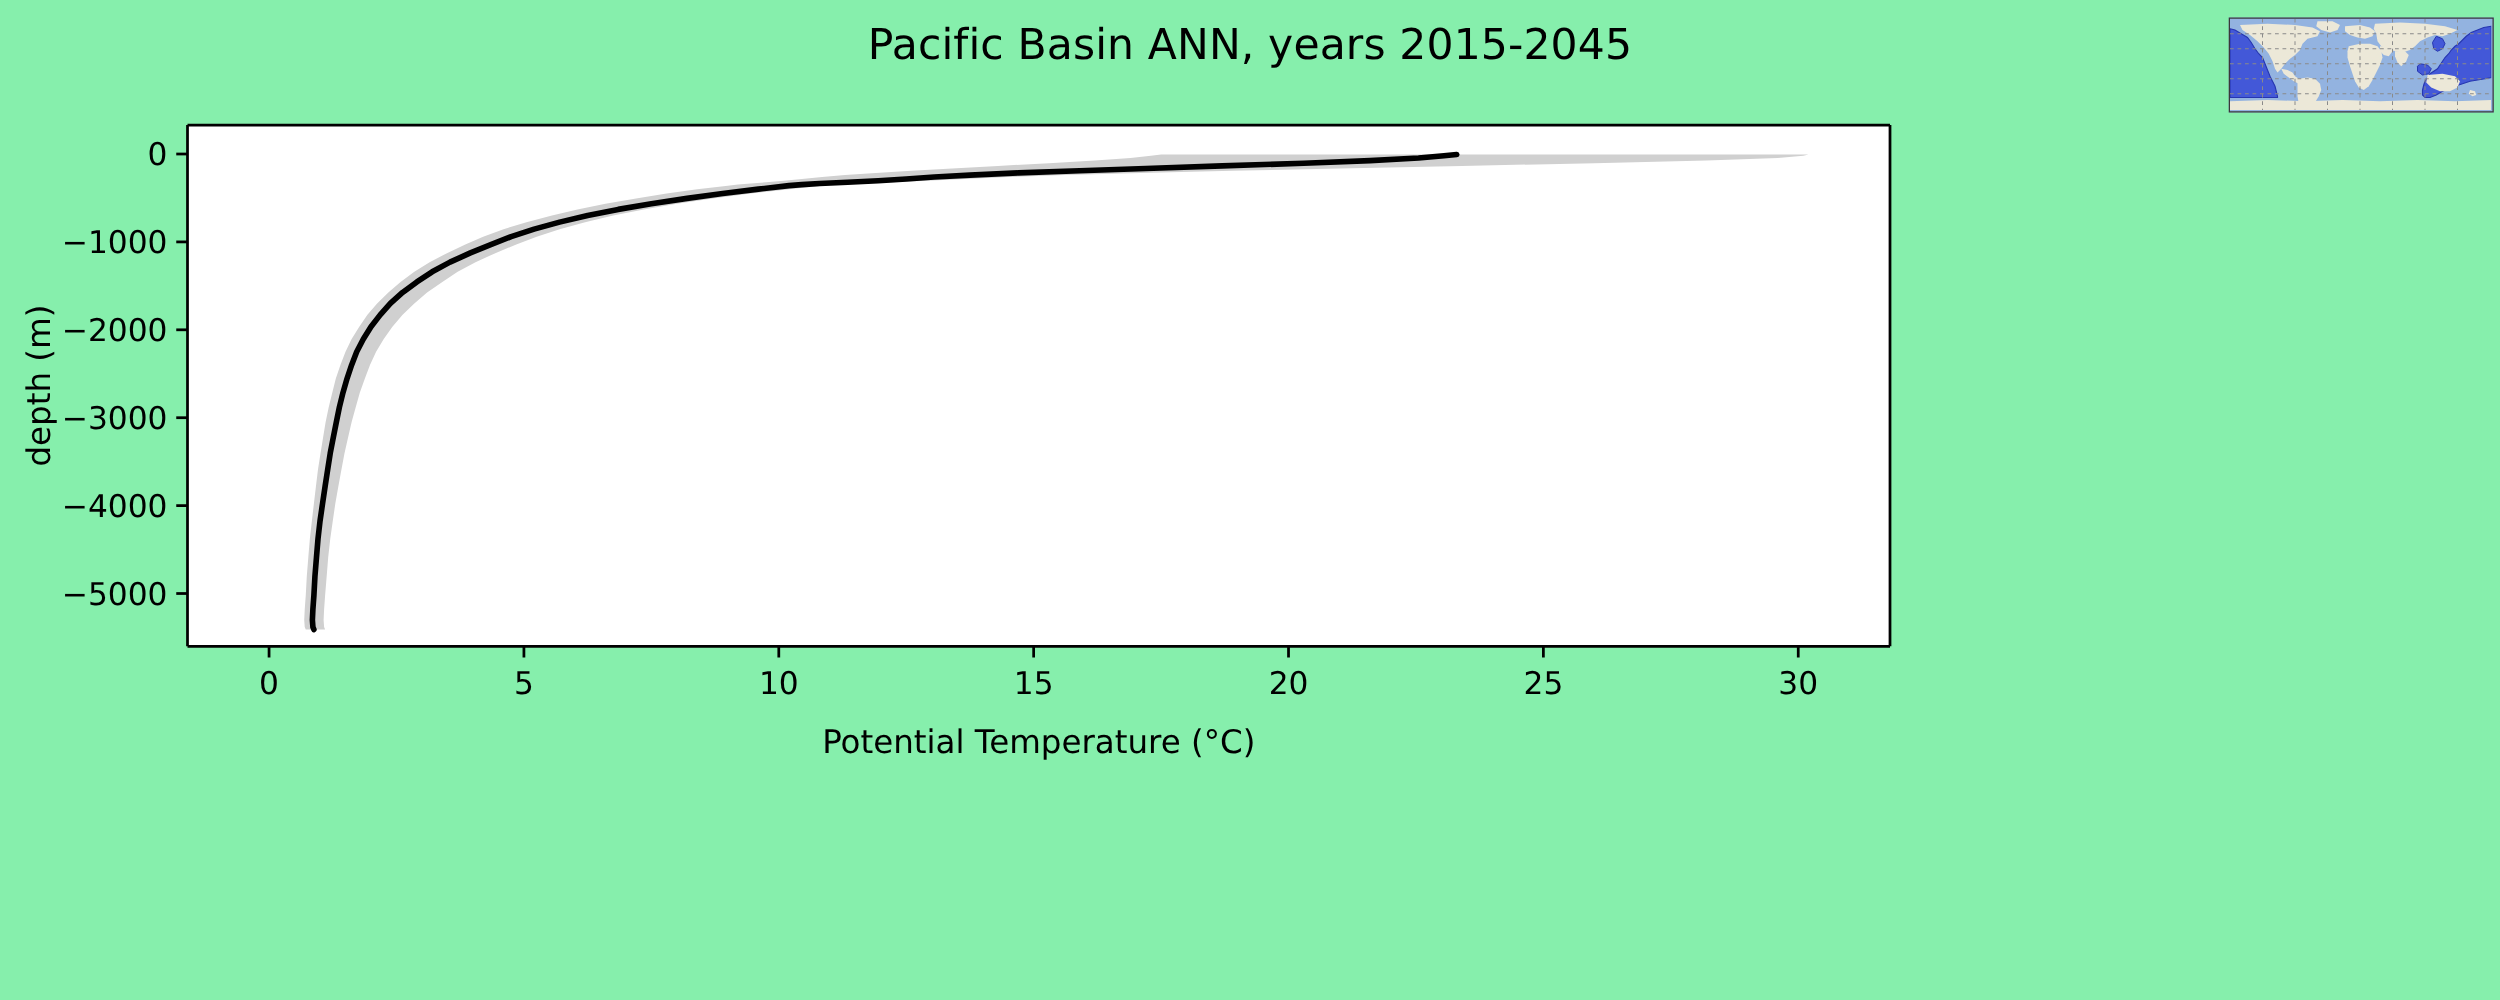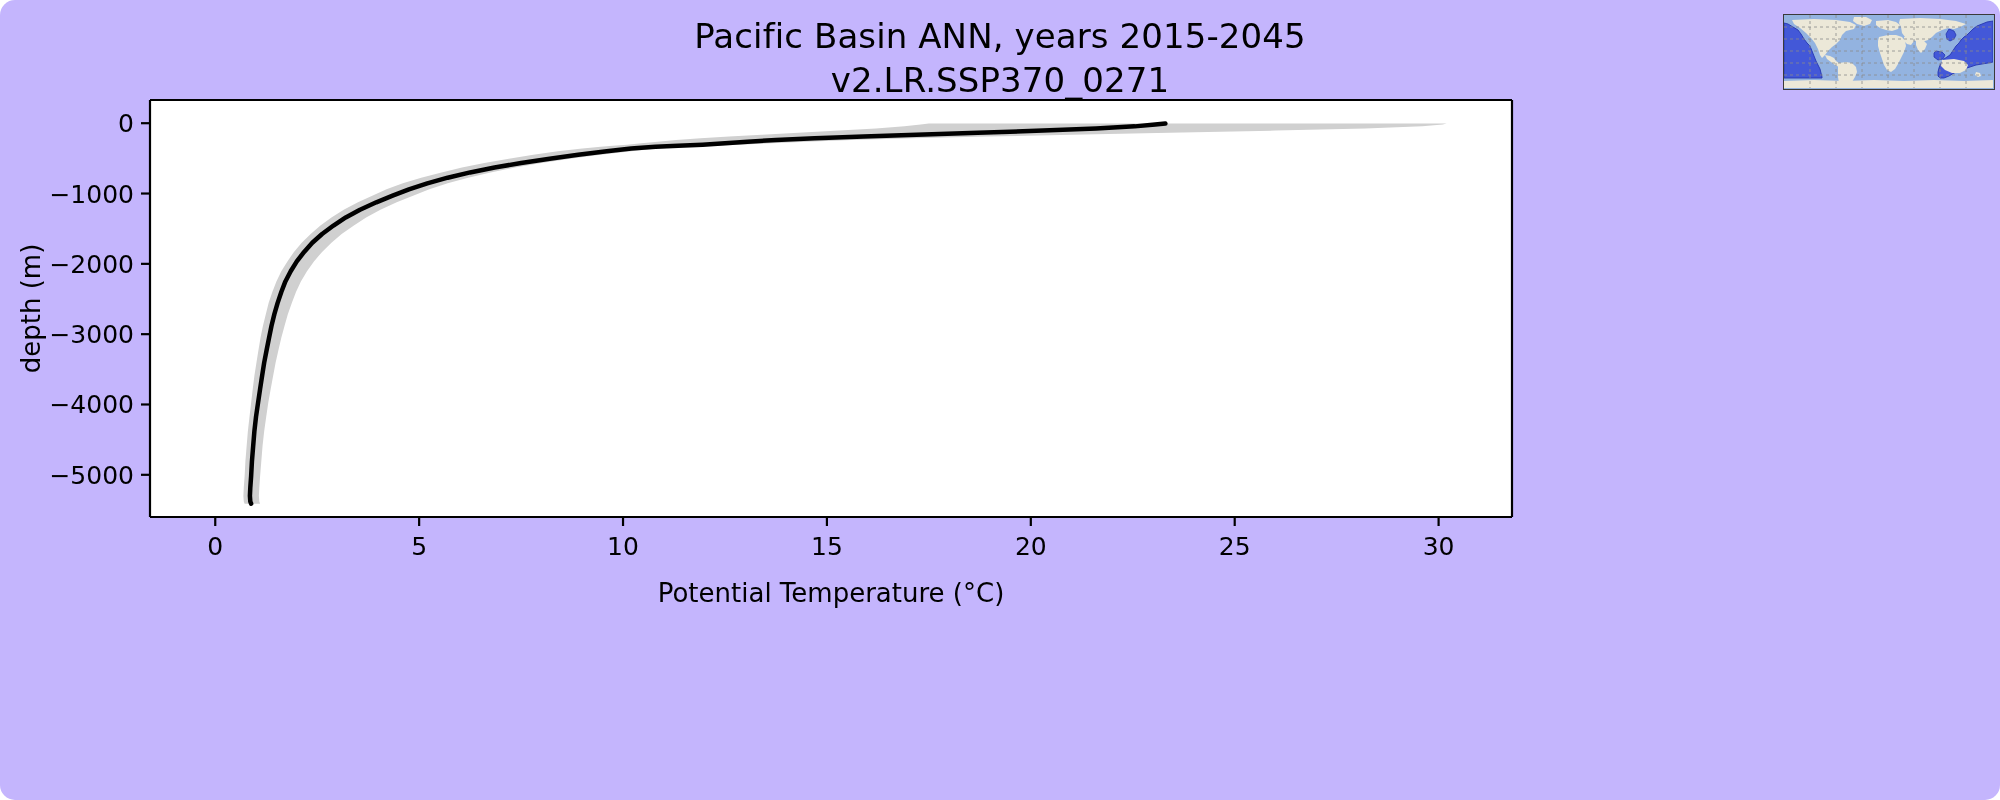--- a/index.html
+++ b/index.html
@@ -12,22 +12,21 @@
     height: 800px;
     font-family: "DejaVu Sans", sans-serif;
     overflow: hidden;
     position: relative;
   }
   #figure {
     position: absolute;
     left: 0; top: 0;
     width: 2000px;
     height: 800px;
-    background: #c4b5fd;
-    border-radius: 15px;
+    background: #86efac;
   }
   .title-block {
     position: absolute;
     left: 0;
     top: 14px;
     width: 2000px;
     text-align: center;
     color: #000000;
     pointer-events: none;
   }
@@ -67,21 +66,20 @@
   }
   .map-inset svg { display: block; }
 </style>
 </head>
 <body>
 
 <div id="figure">
 
   <div class="title-block">
     <span class="title-line">Pacific Basin ANN, years 2015-2045</span>
-    <span class="title-line">v2.LR.SSP370_0271</span>
   </div>
 
   <svg class="plot-svg" id="plot" width="2000" height="800">
       <rect x="150" y="100" width="1362" height="417" fill="#ffffff"></rect>
       <path d="M1446.75,123.56 L1442.68,124.61 L1422.29,126.37 L1365.20,128.48 L1275.49,130.59 L1169.46,132.70 L1071.59,134.81 L985.96,136.57 L912.56,138.32 L851.39,140.08 L806.53,141.63 L771.87,143.25 L741.29,144.65 L712.74,145.85 L688.28,146.76 L669.93,147.68 L657.69,148.52 L631.19,151.33 L600.60,154.85 L570.02,158.72 L541.47,162.94 L514.97,167.51 L490.50,172.43 L468.07,177.70 L447.68,183.33 L429.33,189.31 L413.02,195.64 L396.71,202.32 L380.40,209.70 L366.13,217.44 L353.89,225.52 L341.66,233.96 L331.46,242.75 L322.09,251.89 L313.93,261.39 L307.00,271.23 L300.88,281.43 L295.99,291.97 L291.91,302.87 L287.83,314.13 L284.57,325.73 L281.31,337.68 L278.45,349.99 L275.60,362.65 L273.15,375.66 L270.70,389.02 L268.26,402.73 L266.22,416.79 L264.18,431.21 L262.55,445.98 L261.33,461.10 L260.10,476.21 L259.29,487.47 L258.88,495.90 L259.29,501.53 L260.10,503.64 L244.61,503.64 L243.79,501.53 L243.38,495.90 L243.79,487.47 L244.61,476.21 L245.42,461.10 L246.64,445.98 L247.87,431.21 L249.50,416.79 L251.13,402.73 L252.76,389.02 L254.39,375.66 L256.43,362.65 L258.47,349.99 L260.51,337.68 L262.96,325.73 L265.81,314.13 L268.67,302.87 L272.34,291.97 L276.41,281.43 L281.31,271.23 L287.42,261.39 L293.95,251.89 L301.70,242.75 L310.67,233.96 L320.45,225.52 L331.46,217.44 L343.70,209.70 L357.97,202.32 L372.24,195.64 L386.51,189.31 L402.83,183.33 L421.18,177.70 L441.57,172.43 L461.96,167.51 L484.38,162.94 L508.85,158.72 L533.32,154.85 L557.78,151.33 L582.25,148.52 L590.41,147.68 L600.60,146.76 L612.84,145.85 L627.11,144.65 L641.38,143.25 L657.69,141.63 L676.04,140.08 L700.51,138.32 L729.05,136.57 L761.68,134.81 L798.38,132.70 L839.16,130.59 L875.86,128.48 L904.40,126.37 L920.71,124.61 L928.87,123.56 Z" fill="#d0d0d0" fill-opacity="1" stroke="none"></path>
       <path d="M1165.38,123.56 L1155.19,124.61 L1134.80,126.37 L1096.06,128.48 L1043.05,130.59 L977.80,132.70 L916.63,134.81 L863.62,136.57 L814.69,138.32 L775.95,140.08 L747.40,141.63 L724.98,143.25 L702.55,144.65 L678.08,145.85 L655.65,146.76 L641.38,147.68 L631.19,148.52 L606.72,151.33 L578.17,154.85 L549.63,158.72 L521.08,162.94 L494.58,167.51 L470.11,172.43 L447.68,177.70 L427.29,183.33 L408.94,189.31 L392.63,195.64 L376.32,202.32 L360.01,209.70 L345.74,217.44 L333.50,225.52 L322.09,233.96 L312.30,242.75 L304.14,251.89 L296.80,261.39 L290.69,271.23 L285.38,281.43 L281.31,291.97 L277.64,302.87 L274.37,314.13 L271.52,325.73 L269.07,337.68 L266.63,349.99 L264.18,362.65 L262.14,375.66 L260.10,389.02 L258.06,402.73 L256.02,416.79 L254.39,431.21 L253.17,445.98 L251.95,461.10 L251.13,476.21 L250.31,487.47 L249.91,495.90 L250.31,501.53 L251.13,503.64 " fill="none" stroke="#000000" stroke-width="4.5" stroke-linejoin="round" stroke-linecap="round"></path>
       <line x1="150" y1="100" x2="1512" y2="100" stroke="#000000" stroke-width="2.2" fill="none"></line>
       <line x1="150" y1="517" x2="1512" y2="517" stroke="#000000" stroke-width="2.2" fill="none"></line>
       <line x1="150" y1="100" x2="150" y2="517" stroke="#000000" stroke-width="2.2" fill="none"></line>
       <line x1="1512" y1="100" x2="1512" y2="517" stroke="#000000" stroke-width="2.2" fill="none"></line>

